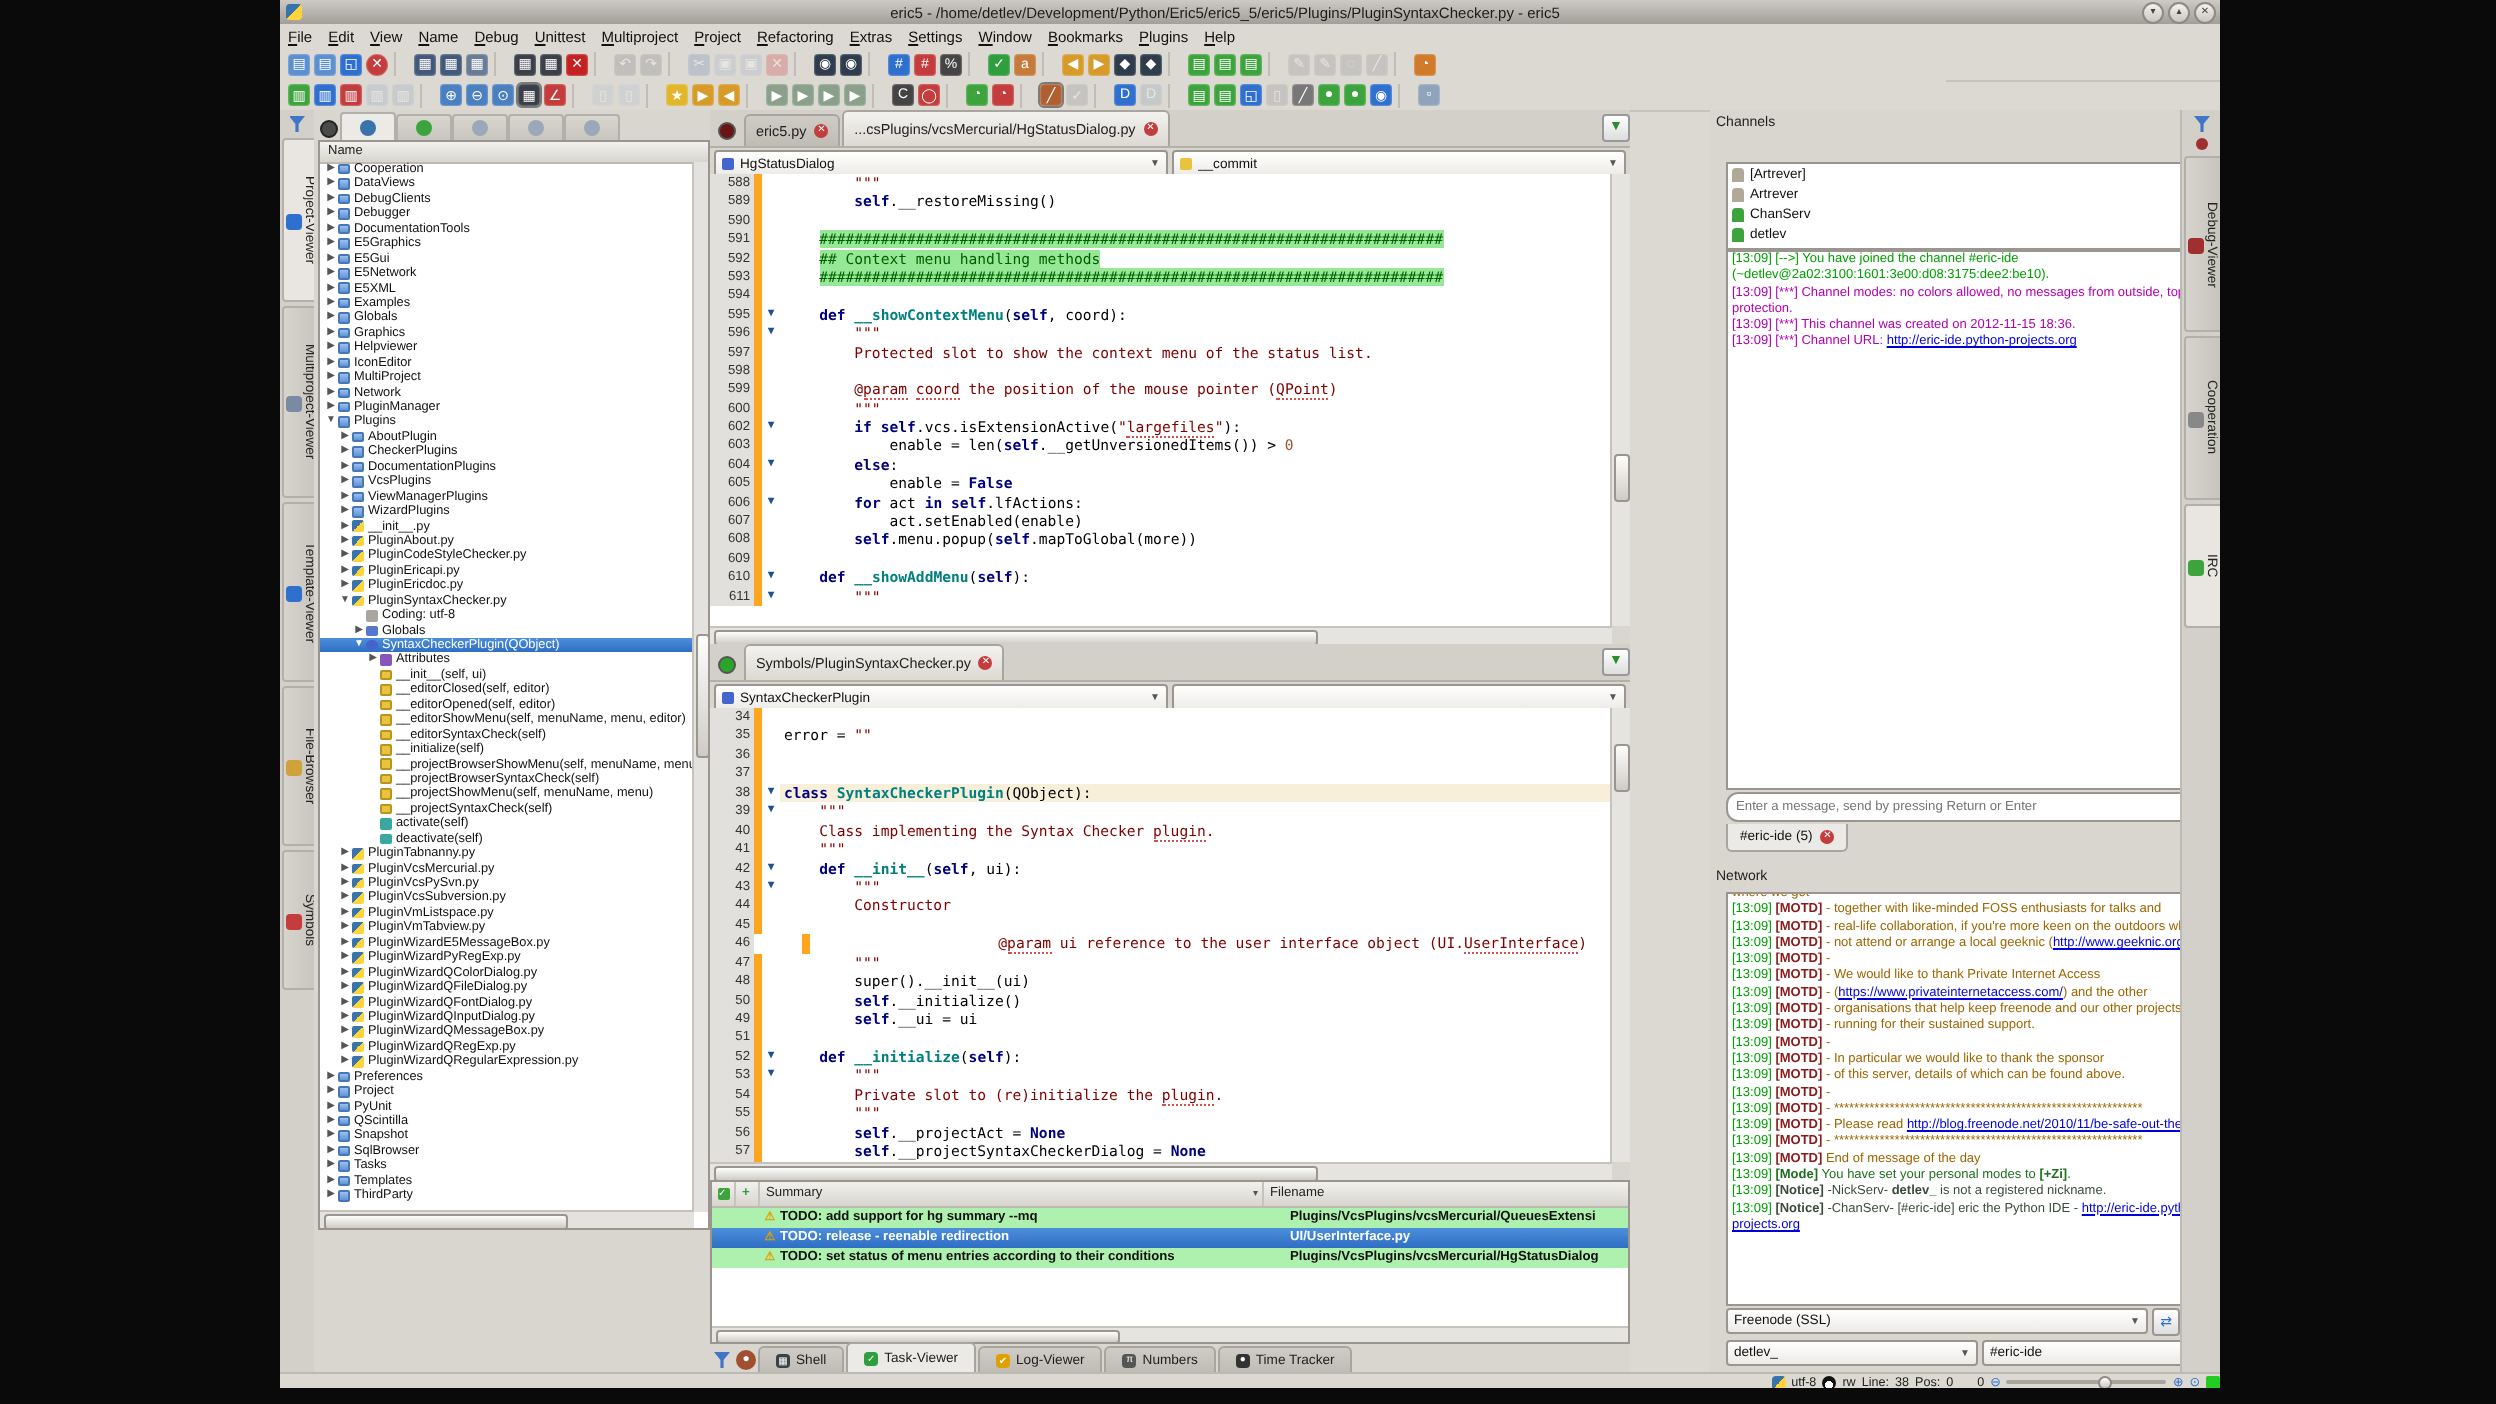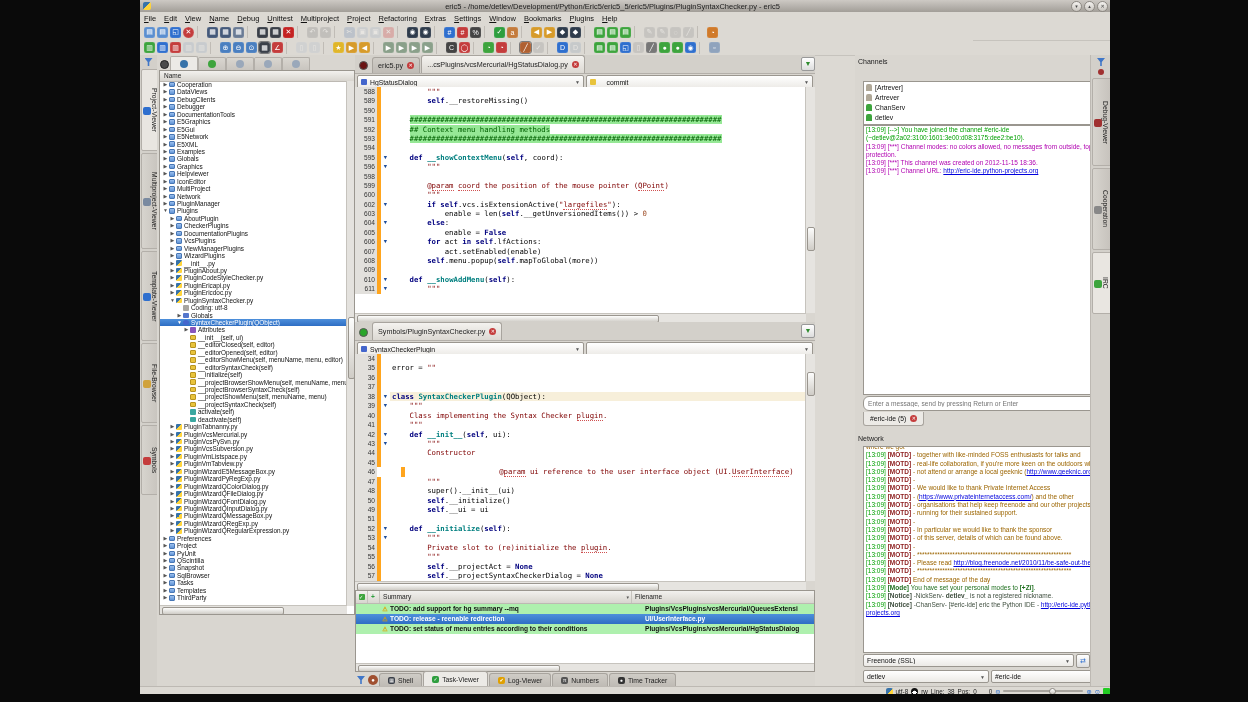--- a/index.html
+++ b/index.html
@@ -720,20 +720,21 @@
           <div class="codewrap" style="top: 32px; height: 226px;">
             <div class="cl" style="height: 9.4px; line-height: 9.4px;"><span class="ln">588</span><span class="chg"></span><span class="fold"></span><span class="txt"><span class="s">        """</span></span></div>
             <div class="cl" style="height: 9.4px; line-height: 9.4px;"><span class="ln">589</span><span class="chg"></span><span class="fold"></span><span class="txt"><span>        </span><span class="k">self</span><span>.__restoreMissing()</span></span></div>
             <div class="cl" style="height: 9.4px; line-height: 9.4px;"><span class="ln">590</span><span class="chg"></span><span class="fold"></span><span class="txt"></span></div>
             <div class="cl" style="height: 9.4px; line-height: 9.4px;"><span class="ln">591</span><span class="chg"></span><span class="fold"></span><span class="txt"><span>    </span><span class="cb">#######################################################################</span></span></div>
             <div class="cl" style="height: 9.4px; line-height: 9.4px;"><span class="ln">592</span><span class="chg"></span><span class="fold"></span><span class="txt"><span>    </span><span class="cb">## Context menu handling methods</span></span></div>
             <div class="cl" style="height: 9.4px; line-height: 9.4px;"><span class="ln">593</span><span class="chg"></span><span class="fold"></span><span class="txt"><span>    </span><span class="cb">#######################################################################</span></span></div>
             <div class="cl" style="height: 9.4px; line-height: 9.4px;"><span class="ln">594</span><span class="chg"></span><span class="fold"></span><span class="txt"></span></div>
             <div class="cl" style="height: 9.4px; line-height: 9.4px;"><span class="ln">595</span><span class="chg"></span><span class="fold">▼</span><span class="txt"><span>    </span><span class="k">def</span><span> </span><span class="fn">__showContextMenu</span><span>(</span><span class="k">self</span><span>, coord):</span></span></div>
             <div class="cl" style="height: 9.4px; line-height: 9.4px;"><span class="ln">596</span><span class="chg"></span><span class="fold">▼</span><span class="txt"><span class="s">        """</span></span></div>
+            <div class="cl" style="height: 9.4px; line-height: 9.4px;"><span class="ln">597</span><span class="chg"></span><span class="fold"></span><span class="txt"><span class="s">        Protected slot to show the context menu of the status list.</span></span></div>
             <div class="cl" style="height: 9.4px; line-height: 9.4px;"><span class="ln">598</span><span class="chg"></span><span class="fold"></span><span class="txt"></span></div>
             <div class="cl" style="height: 9.4px; line-height: 9.4px;"><span class="ln">599</span><span class="chg"></span><span class="fold"></span><span class="txt"><span class="s">        @</span><span class="su">param</span><span class="s"> </span><span class="su">coord</span><span class="s"> the position of the mouse pointer (</span><span class="su">QPoint</span><span class="s">)</span></span></div>
             <div class="cl" style="height: 9.4px; line-height: 9.4px;"><span class="ln">600</span><span class="chg"></span><span class="fold"></span><span class="txt"><span class="s">        """</span></span></div>
             <div class="cl" style="height: 9.4px; line-height: 9.4px;"><span class="ln">602</span><span class="chg"></span><span class="fold">▼</span><span class="txt"><span>        </span><span class="k">if</span><span> </span><span class="k">self</span><span>.vcs.isExtensionActive(</span><span class="s">"</span><span class="su">largefiles</span><span class="s">"</span><span>):</span></span></div>
             <div class="cl" style="height: 9.4px; line-height: 9.4px;"><span class="ln">603</span><span class="chg"></span><span class="fold"></span><span class="txt"><span>            enable = len(</span><span class="k">self</span><span>.__getUnversionedItems()) &gt; </span><span class="n">0</span></span></div>
             <div class="cl" style="height: 9.4px; line-height: 9.4px;"><span class="ln">604</span><span class="chg"></span><span class="fold">▼</span><span class="txt"><span>        </span><span class="k">else</span><span>:</span></span></div>
             <div class="cl" style="height: 9.4px; line-height: 9.4px;"><span class="ln">605</span><span class="chg"></span><span class="fold"></span><span class="txt"><span>            enable = </span><span class="k">False</span></span></div>
             <div class="cl" style="height: 9.4px; line-height: 9.4px;"><span class="ln">606</span><span class="chg"></span><span class="fold">▼</span><span class="txt"><span>        </span><span class="k">for</span><span> act </span><span class="k">in</span><span> </span><span class="k">self</span><span>.lfActions:</span></span></div>
             <div class="cl" style="height: 9.4px; line-height: 9.4px;"><span class="ln">607</span><span class="chg"></span><span class="fold"></span><span class="txt"><span>            act.setEnabled(enable)</span></span></div>
             <div class="cl" style="height: 9.4px; line-height: 9.4px;"><span class="ln">608</span><span class="chg"></span><span class="fold"></span><span class="txt"><span>        </span><span class="k">self</span><span>.menu.popup(</span><span class="k">self</span><span>.mapToGlobal(more))</span></span></div>

